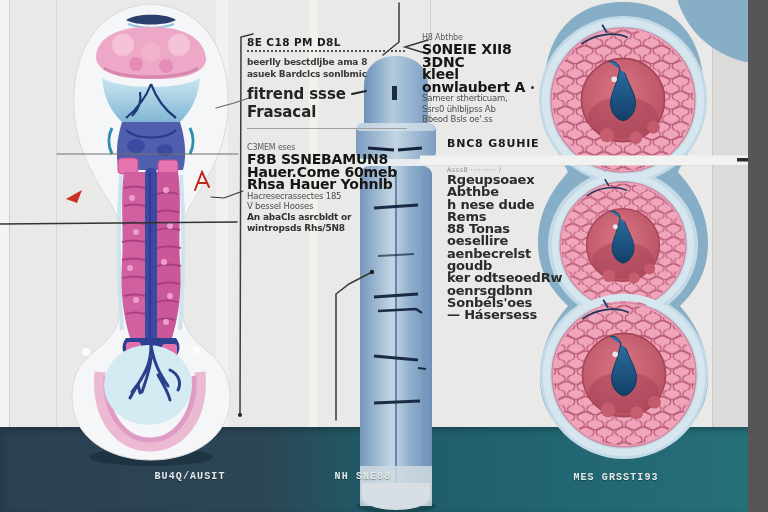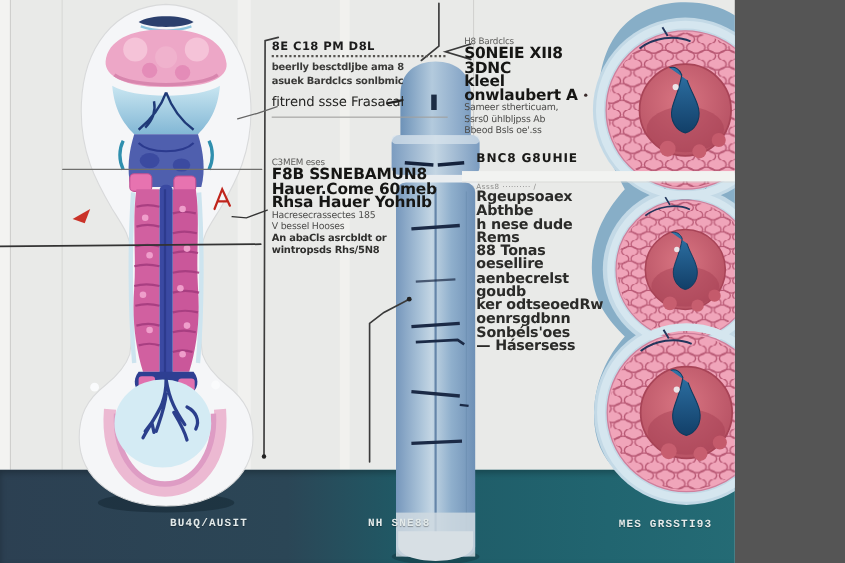--- a/index.html
+++ b/index.html
@@ -1,30 +1,30 @@
 <!DOCTYPE html>
 <html><head>
 <meta charset="utf-8">
 <style>
   html,body{margin:0;padding:0;background:#555;}
-  .stage{position:relative;width:668px;height:512px;overflow:hidden;
+  .stage{position:relative;width:748px;height:512px;overflow:hidden;
          background:#e9eae8;font-family:"DejaVu Sans",sans-serif;}
   .bg,.band{position:absolute;}
   .bg{inset:0;z-index:1;}
   .vstripe{position:absolute;top:0;height:427px;}
   .band{left:0;top:427px;width:768px;height:85px;z-index:2;
         background:linear-gradient(90deg,#2c4052 0%,#2b4656 34%,#1f5a66 48%,#216570 72%,#277079 100%);
         box-shadow:inset 0 3px 6px rgba(0,0,0,.25);}
   .fig{position:absolute;z-index:3;}
   .overlay{position:absolute;left:0;top:0;z-index:6;pointer-events:none;}
   .ann{position:absolute;z-index:7;color:#222;}
   .h1{font-size:10.5px;font-weight:700;letter-spacing:.4px;color:#1c1c1c;}
   .dot-rule{width:158px;border-bottom:2px dotted #55534f;margin:2px 0 5px;}
   .l{font-size:9px;font-weight:600;color:#3a3a38;line-height:11.5px;letter-spacing:-.2px;}
-  .foot{margin-top:5px;font-size:12px;font-weight:400;color:#242422;letter-spacing:-.1px;}
+  .foot{margin-top:5px;font-size:15px;font-weight:700;color:#242422;letter-spacing:-.1px;}
   .rule{width:160px;border-bottom:1px solid #a0a09e;margin-top:7px;}
   .kick{font-size:8px;color:#5c5c5a;margin-bottom:1px;letter-spacing:-.2px;}
   .bl{font-size:14px;font-weight:700;color:#161614;line-height:12.5px;letter-spacing:-.2px;}
   .sm{font-size:8.5px;color:#4c4c4a;line-height:10.5px;letter-spacing:-.2px;}
   .smb{font-size:9px;font-weight:700;color:#30302e;line-height:11px;letter-spacing:-.2px;}
   .h2{font-size:11px;font-weight:700;letter-spacing:.8px;color:#1a1a18;}
   .subnote{font-size:6.5px;color:#8b8b89;margin-top:16px;letter-spacing:.5px;}
   .rl{font-size:13px;font-weight:700;color:#2b2b29;line-height:12.3px;letter-spacing:-.2px;}
   .dot{display:inline-block;width:3px;height:3px;border-radius:50%;background:#3a2b2b;
        vertical-align:middle;margin-left:6px;}
@@ -234,38 +234,38 @@
     <div class="bl">F8B SSNEBAMUN8</div>
     <div class="bl">Hauer.Come 60meb</div>
     <div class="bl">Rhsa Hauer Yohnlb</div>
     <div class="sm">Hacresecrassectes 185</div>
     <div class="sm">V bessel Hooses</div>
     <div class="smb">An abaCls asrcbldt or</div>
     <div class="smb">wintropsds Rhs/5N8</div>
   </div>
 
   <div class="ann" style="left:422px;top:33px;width:125px;">
-    <div class="kick">H8 Bardclcs</div>
+    <div class="kick">H8 Abthbe</div>
     <div class="bl">S0NEIE XII8 3DNC</div>
     <div class="bl"><span>kleel onwlaubert A</span><span class="dot"></span></div>
     <div class="sm">Sameer stherticuam,</div>
     <div class="sm">Ssrs0 ühlbljpss Ab</div>
     <div class="sm">Bbeod Bsls oe'.ss</div>
   </div>
 
-  <div class="ann" style="left:433px;top:137px;width:118px;">
+  <div class="ann" style="left:447px;top:137px;width:118px;">
     <div class="h2">BNC8 G8UHIE</div>
     <div class="subnote">Asss8 ·········· /</div>
     <div class="rl">Rgeupsoaex Abthbe</div>
     <div class="rl">h nese dude Rems</div>
     <div class="rl">88 Tonas oesellire</div>
     <div class="rl">aenbecrelst goudb</div>
     <div class="rl">ker odtseoedRw</div>
     <div class="rl">oenrsgdbnn</div>
     <div class="rl">Sonbéls'oes</div>
     <div class="rl">— Hásersess</div>
   </div>
 
   <div class="cap" style="left:120px;top:471px;width:140px;">BU4Q/AUSIT</div>
   <div class="cap" style="left:300px;top:471px;width:126px;">NH SNE88</div>
-  <div class="cap" style="left:535px;top:472px;width:140px;">MES GRSSTI93</div>
+  <div class="cap" style="left:546px;top:472px;width:140px;">MES GRSSTI93</div>
 
 </div>
 
 </body></html>

